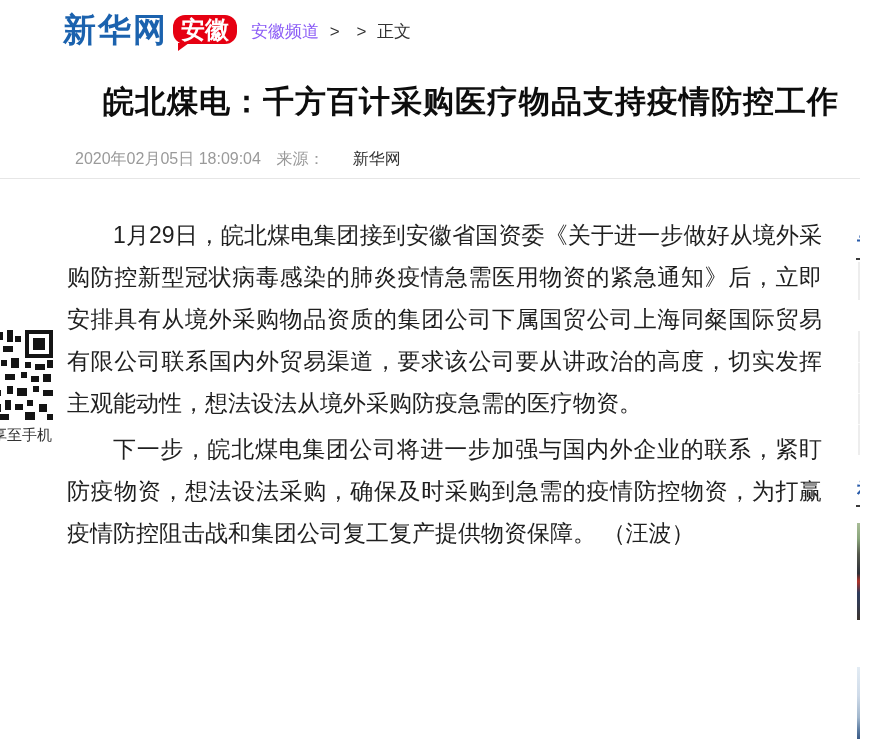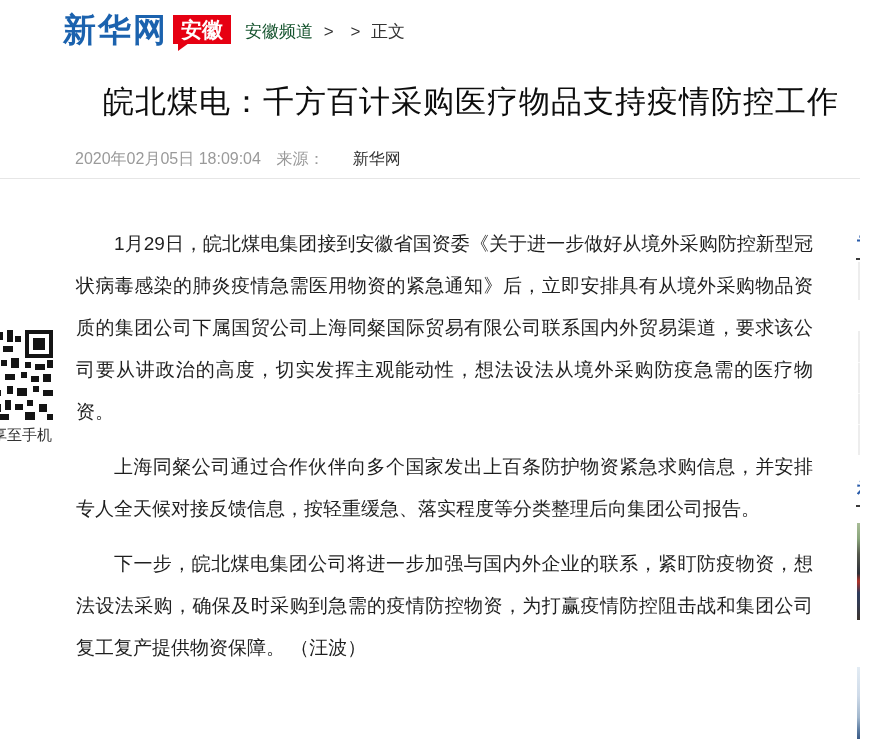--- a/index.html
+++ b/index.html
@@ -11,48 +11,48 @@
   }
 
   
   .hdr { position:absolute; top:13px; left:63px; display:flex; align-items:flex-start; }
   .logo {
     color:#1b62ae; font-size:33px; font-weight:bold; letter-spacing:2px;
     line-height:34px; cursor:pointer;
   }
   .badge {
     position:relative; margin-left:5px; margin-top:2px;
-    background:#e60012; color:#fff; font-size:21px; font-weight:bold;
-    line-height:29px; padding:0 8px; cursor:pointer;
+    background:#e60012; color:#fff; font-size:24px; font-weight:bold;
+    line-height:29px; padding:0 8px; cursor:pointer;border-radius:12px;
   }
   .badge-tail {
     position:absolute; left:5px; bottom:-7px; width:0; height:0;
     border-top:8px solid #e60012; border-right:11px solid transparent;
   }
   .crumbs { margin-left:14px; margin-top:7px; font-size:17px; color:#333; }
-  .crumbs a { color:#14532d; text-decoration:none; cursor:pointer; }
+  .crumbs a { color:#8b5cf6; text-decoration:none; cursor:pointer; }
   .crumb-sep { margin:0 6px; color:#333; }
 
   
   .title {
     position:absolute; top:82px; left:63px; width:790px;
-    font-size:31px; line-height:40px; font-weight:normal; color:#0d0d0d;
+    font-size:31px; line-height:40px; font-weight:bold; color:#0d0d0d;
     letter-spacing:1px;
     padding-left:40px;
   }
   .meta { position:absolute; top:149px; left:75px; font-size:16px; color:#9a9a9a; }
   .meta .src-label { margin-left:11px; }
   .meta .src-name { margin-left:24px; color:#333; cursor:pointer; }
   .divider { position:absolute; top:178px; left:0; width:876px; height:1px; background:#e6e6e6; }
 
   
   .body-col { position:absolute; top:200px; left:63px; width:763px; padding-top:10px; }
   .body-col p {
-    font-size:19px; line-height:42px; text-indent:2em; text-align:justify;
-    color:#1f1f1f; margin:13px;
+    font-size:23px; line-height:42px; text-indent:2em; text-align:justify;
+    color:#1f1f1f; margin:4px;
   }
 
   
   .share { position:absolute; top:330px; left:-37px; width:92px; }
   .share svg { display:block; }
   .qr-caption { margin-top:4px; margin-left:29px; font-size:15px; color:#333; white-space:nowrap; }
 
   
   .rail-head {
     position:absolute; left:857px; width:40px; overflow:hidden;
@@ -103,21 +103,20 @@
   <h1 class="title">皖北煤电：千方百计采购医疗物品支持疫情防控工作</h1>
   <div class="meta">
     <span>2020年02月05日 18:09:04</span>
     <span class="src-label">来源：</span>
     <span class="src-name">新华网</span>
   </div>
   <div class="divider"></div>
 
   <div class="body-col">
     <p>1月29日，皖北煤电集团接到安徽省国资委《关于进一步做好从境外采购防控新型冠状病毒感染的肺炎疫情急需医用物资的紧急通知》后，立即安排具有从境外采购物品资质的集团公司下属国贸公司上海同粲国际贸易有限公司联系国内外贸易渠道，要求该公司要从讲政治的高度，切实发挥主观能动性，想法设法从境外采购防疫急需的医疗物资。</p>
-    <p>上海同粲公司通过合作伙伴向多个国家发出上百条防护物资紧急求购信息，并安排专人全天候对接反馈信息，按轻重缓急、落实程度等分类整理后向集团公司报告。</p>
     <p>下一步，皖北煤电集团公司将进一步加强与国内外企业的联系，紧盯防疫物资，想法设法采购，确保及时采购到急需的疫情防控物资，为打赢疫情防控阻击战和集团公司复工复产提供物资保障。 （汪波）</p>
   </div>
 
   <div class="share">
     <svg width="92" height="92" viewBox="0 0 92 92">
       <rect x="0" y="0" width="92" height="92" fill="#fff"></rect>
 
       <rect x="62" y="0" width="28" height="28" fill="#141414"></rect>
       <rect x="66" y="4" width="20" height="20" fill="#fff"></rect>
       <rect x="70" y="8" width="12" height="12" fill="#141414"></rect>

